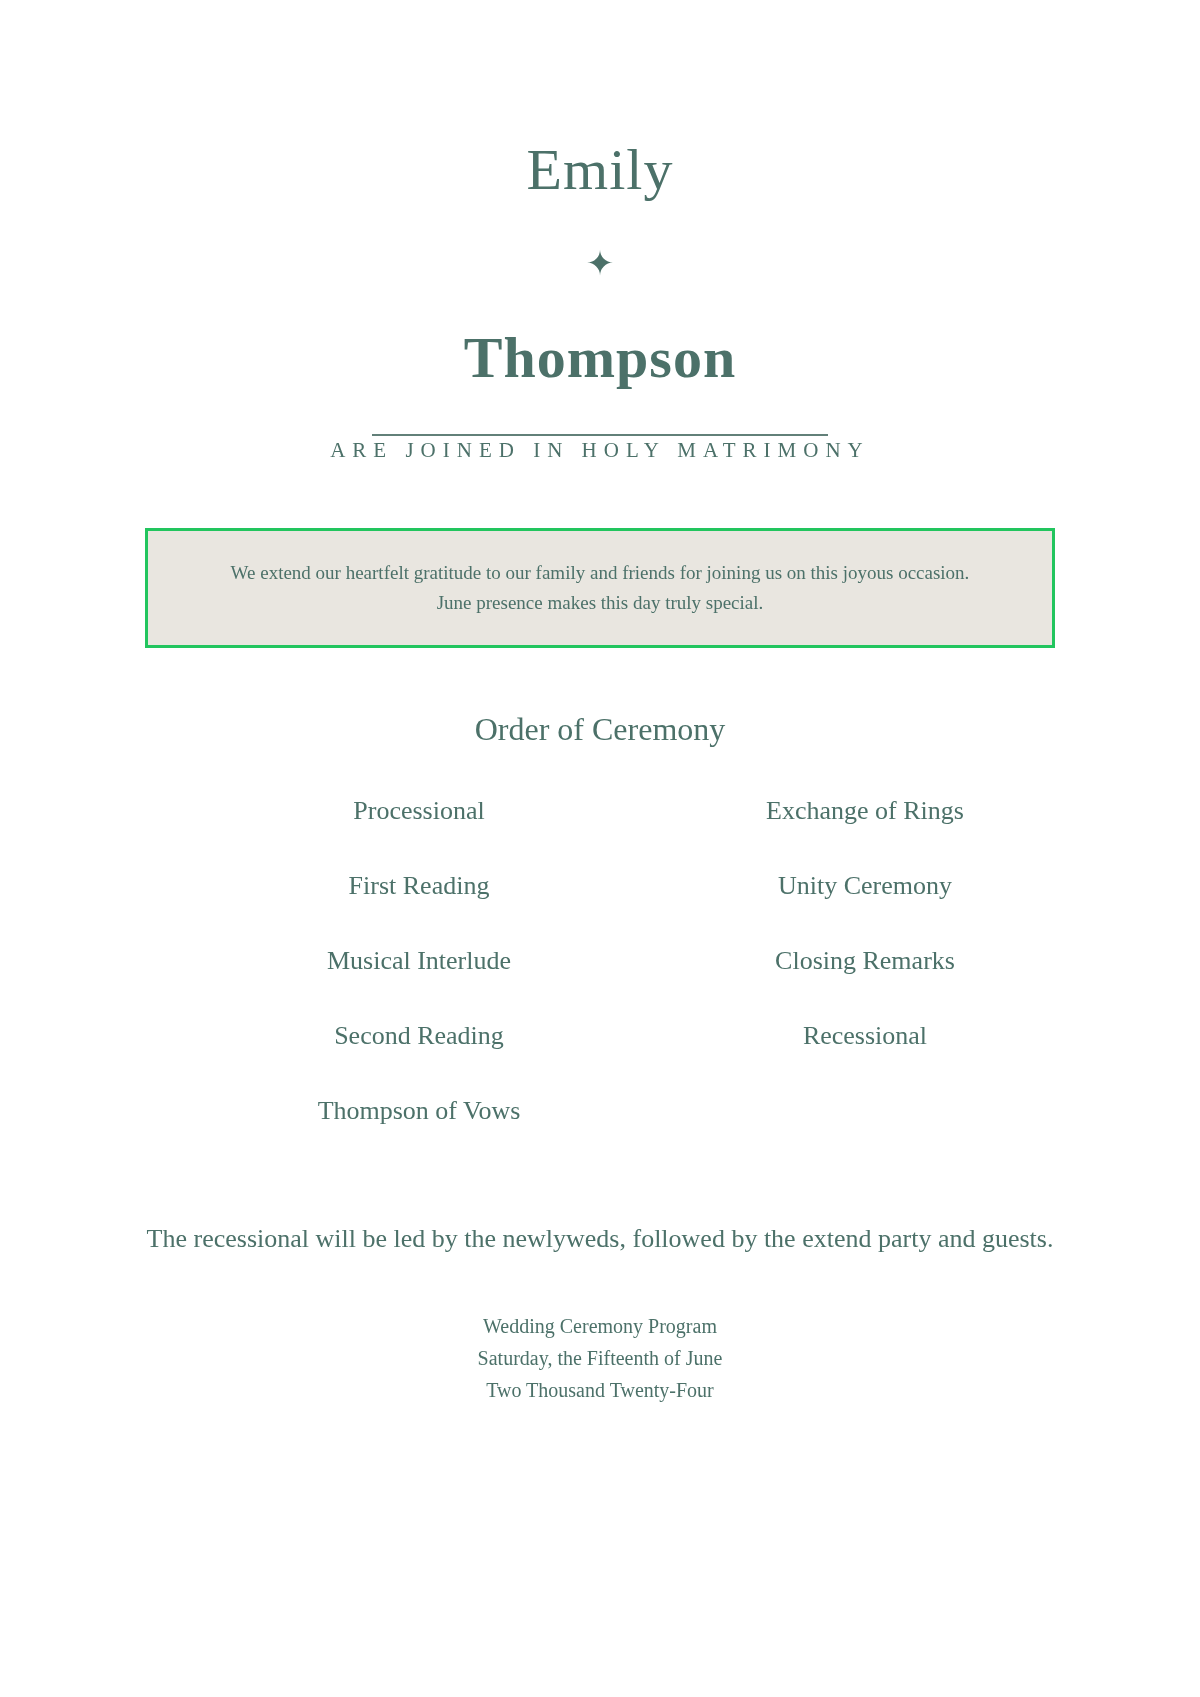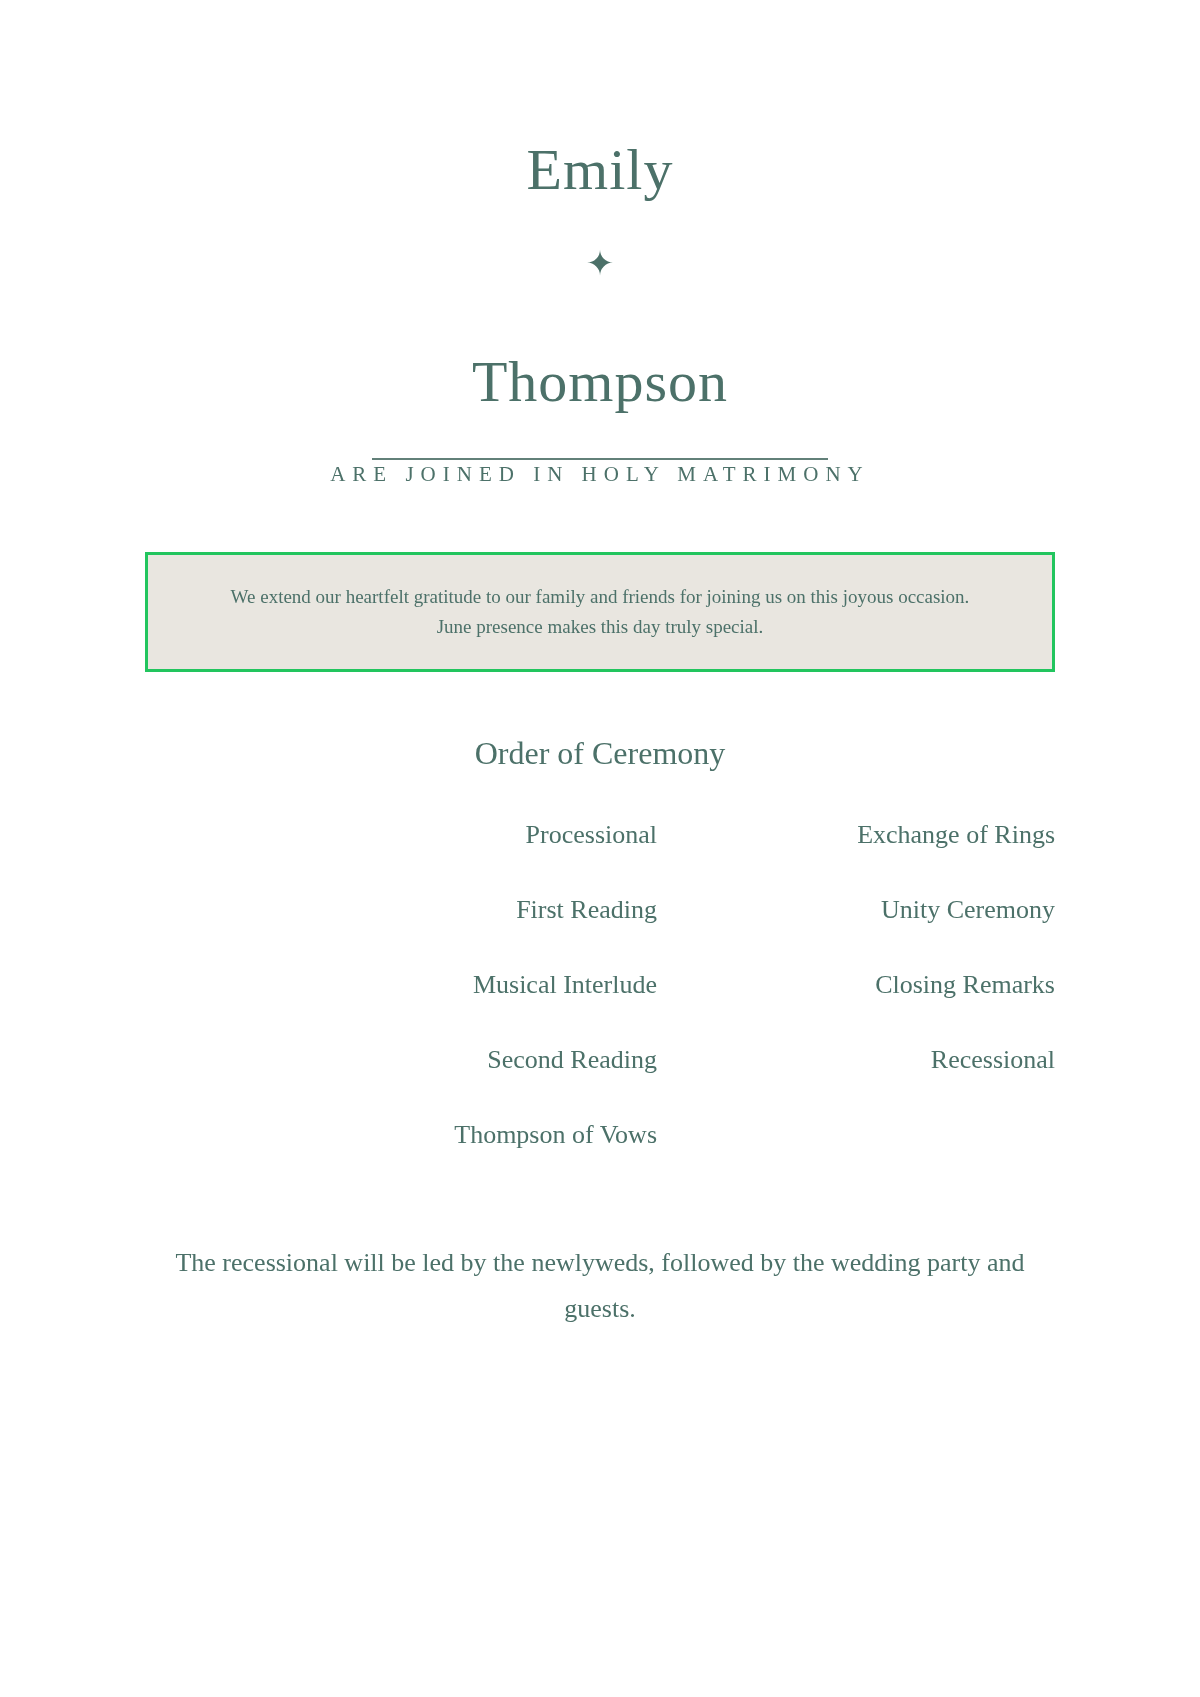--- a/index.html
+++ b/index.html
@@ -29,21 +29,21 @@
     font-weight: 400;
     color: #4c7169;
     letter-spacing: 1px;
   }
   .separator {
     font-size: 34px;
     line-height: 44px;
     margin-top: 40px;
     color: #4c7169;
   }
-  .last-name { margin-top: 64px; }
+  .last-name { margin-top: 40px; font-weight: bold; }
   .divider {
     width: 456px;
     height: 2px;
     background: #628079;
     margin: 44px auto 0 auto;
   }
   .subtitle {
     font-size: 21px;
     line-height: 28px;
     letter-spacing: 7px;
@@ -66,21 +66,22 @@
     font-size: 32px;
     line-height: 46px;
     font-weight: 400;
     color: #4c7169;
   }
   .ceremony-list {
     margin-top: 42px;
     display: grid;
     grid-template-columns: 512px 1fr;
     column-gap: 0;
-    text-align: right;
+    text-align: center;
+    margin-left: 18px;
   }
   .ceremony-col .item {
     font-size: 26px;
     line-height: 34px;
     margin-bottom: 41px;
     color: #4c7169;
   }
   .note {
     margin-top: 47px;
     font-size: 26px;
@@ -126,17 +127,22 @@
         <div class="item">Thompson of Vows</div>
       </div>
       <div class="ceremony-col">
         <div class="item">Exchange of Rings</div>
         <div class="item">Unity Ceremony</div>
         <div class="item">Closing Remarks</div>
         <div class="item">Recessional</div>
       </div>
     </div>
 
-    <p class="note">The recessional will be led by the newlyweds, followed by the wedding party and guests.</p>
+    <p class="note">The recessional will be led by the newlyweds, followed by the extend party and guests.</p>
 
+    <div class="footer">
+      <div>Wedding Ceremony Program</div>
+      <div>Saturday, the Fifteenth of June</div>
+      <div>Two Thousand Twenty-Four</div>
+    </div>
 
   </div>
 </div>
 
 </body></html>

